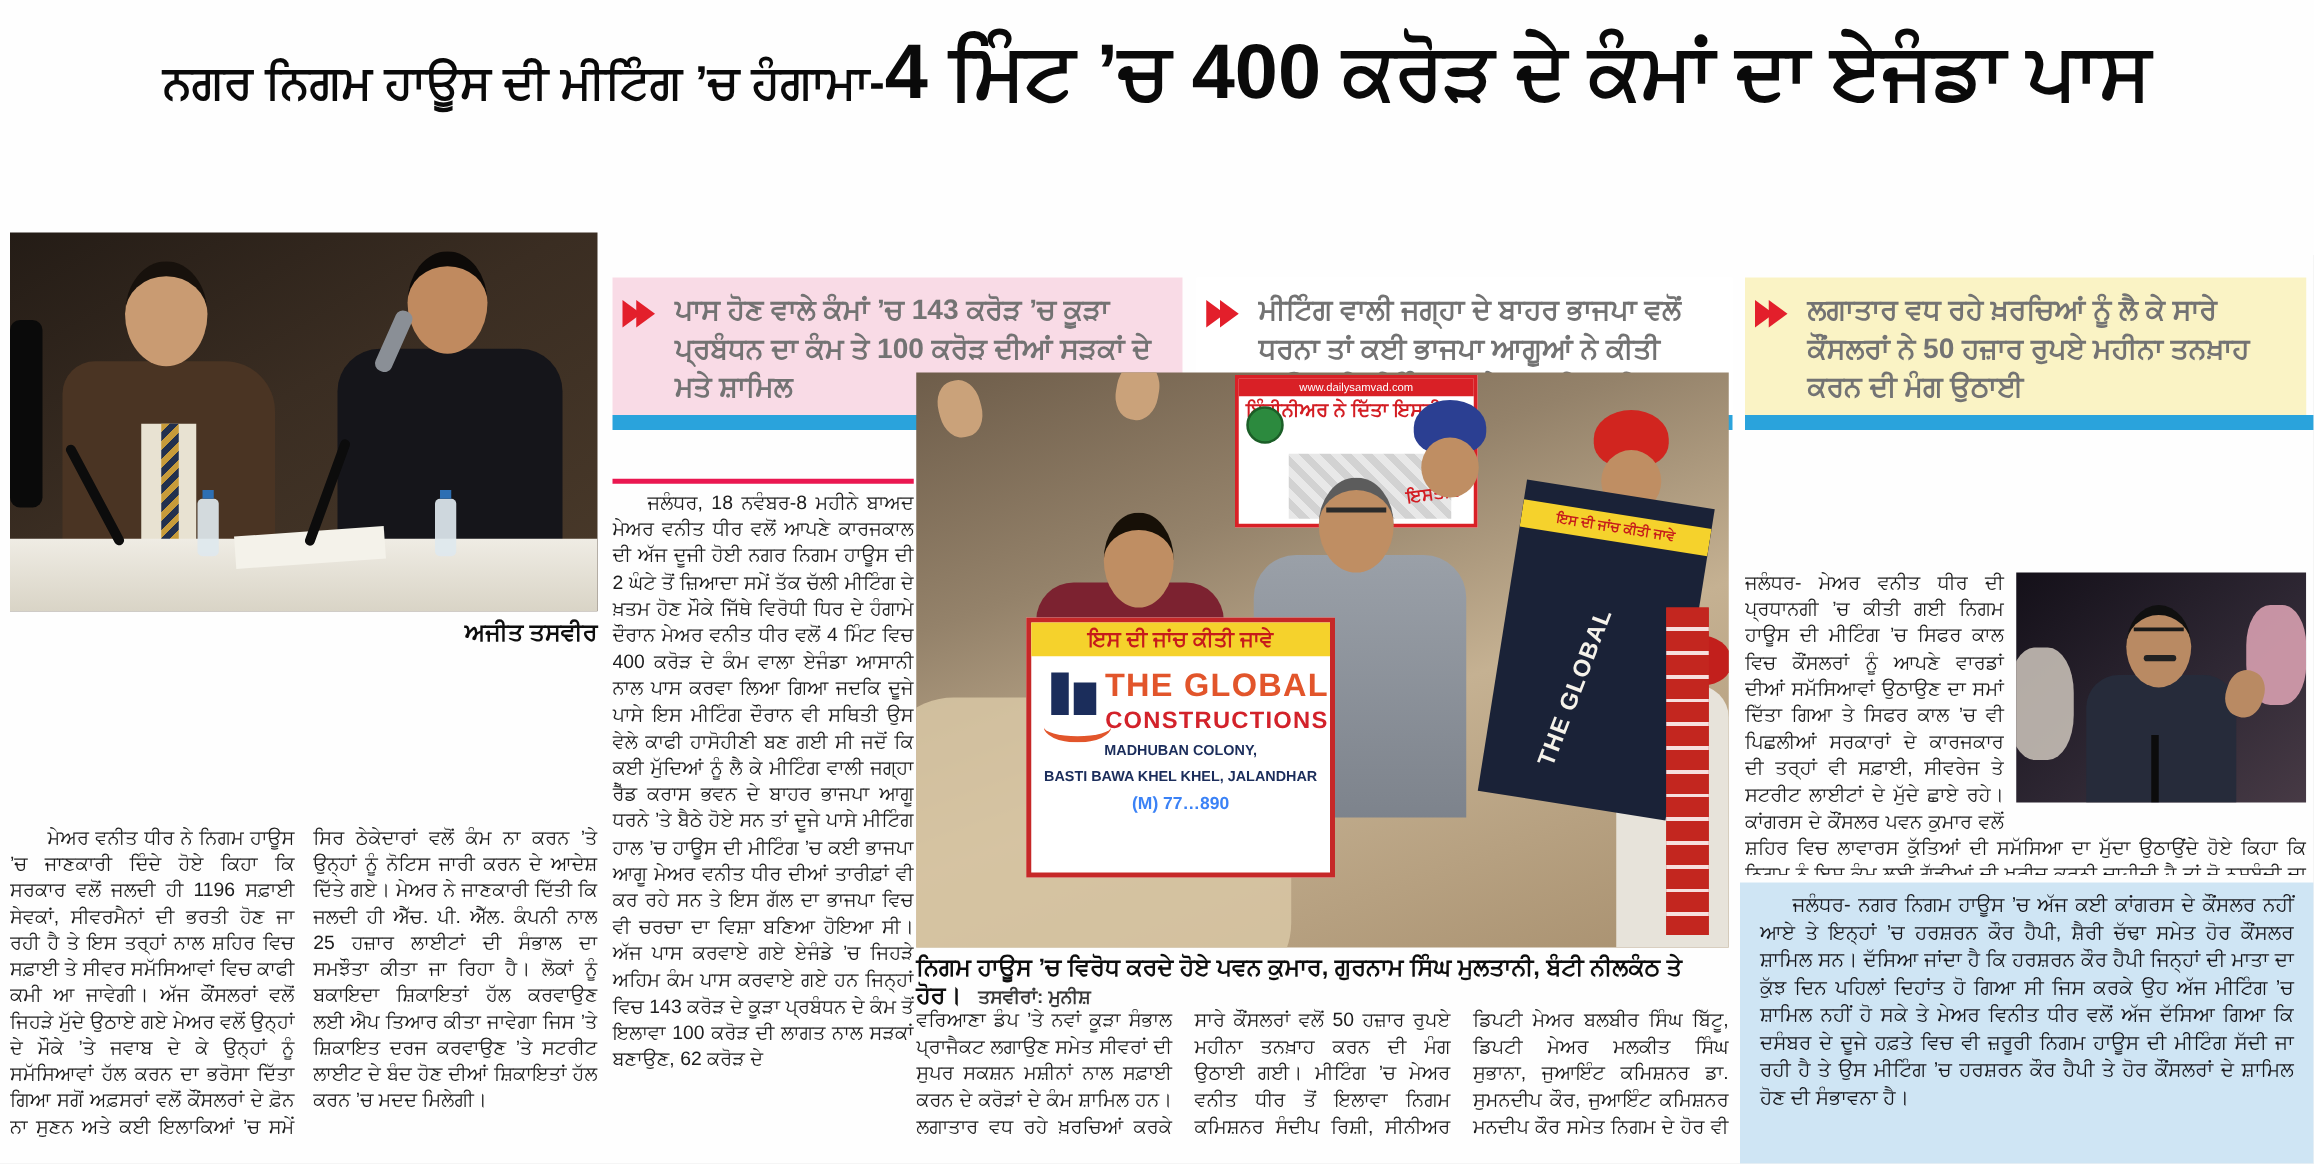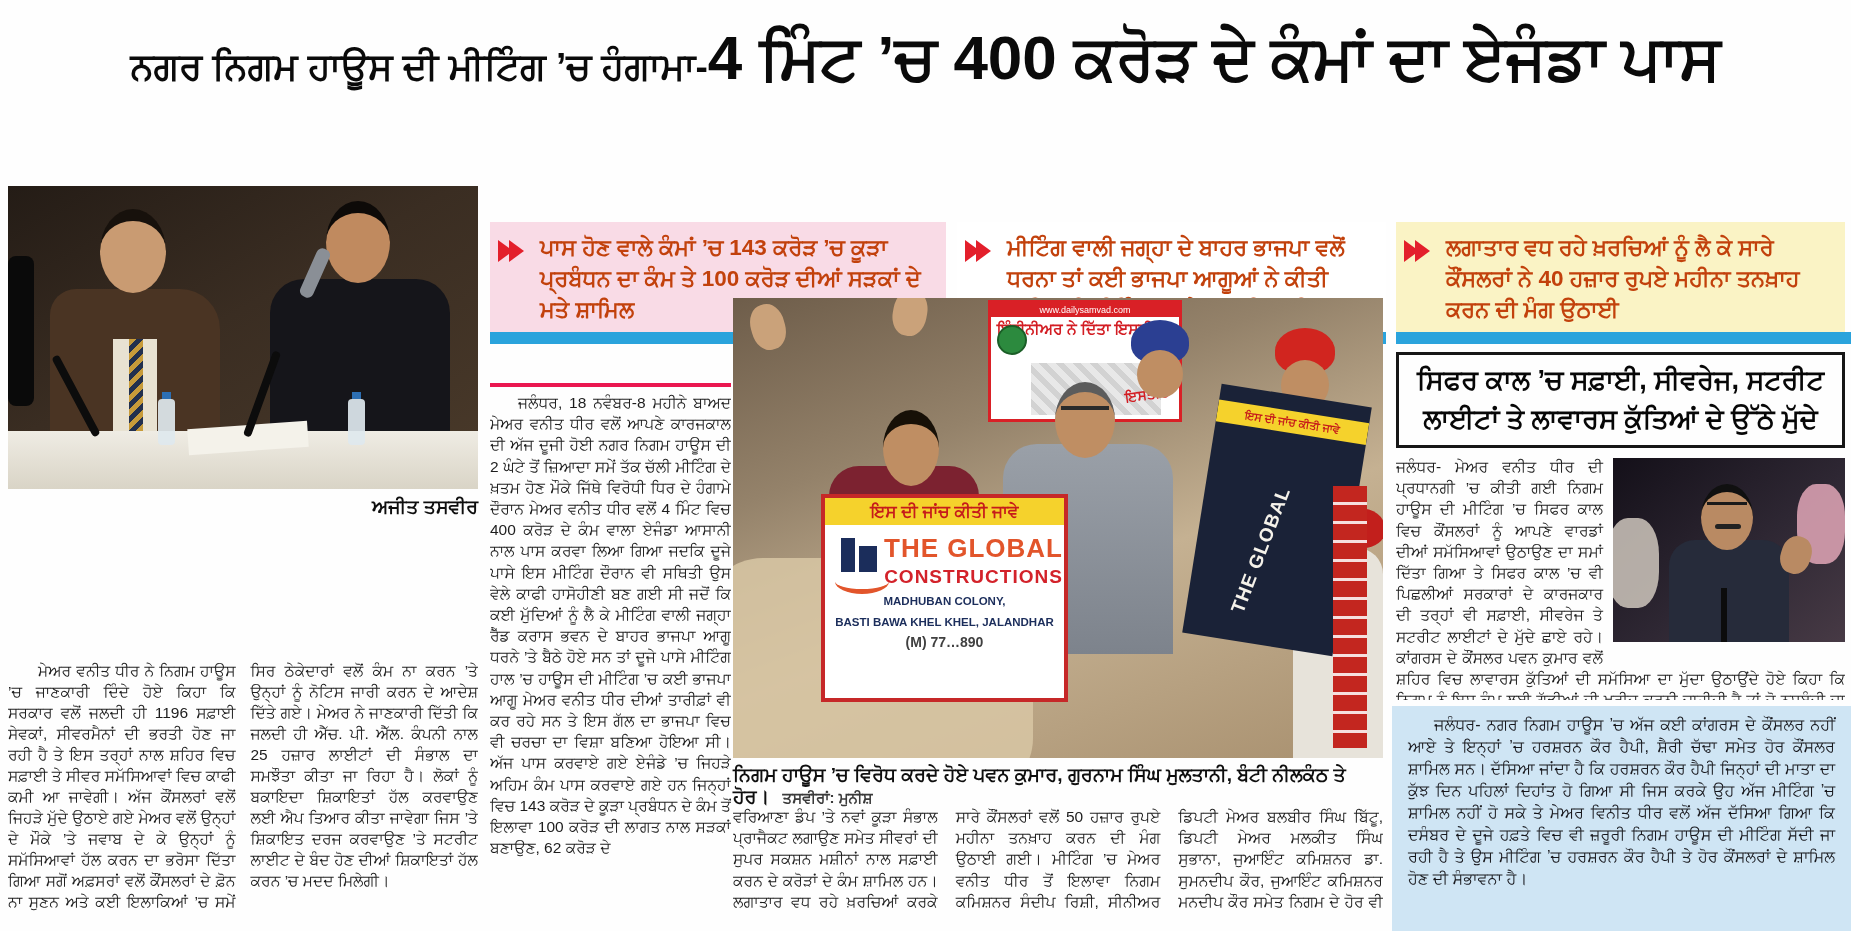--- a/index.html
+++ b/index.html
@@ -50,21 +50,21 @@
   
   .hl-box{position:absolute;top:222px;height:110px;box-sizing:border-box;padding:10px 10px 8px 8px;
           display:flex;gap:8px;}
   .hl-1{left:490px;width:456px;background:#f9dbe6;}
   .hl-2{left:957px;width:429px;background:#ffffff;}
   .hl-3{left:1396px;width:449px;background:#faf3c5;}
   .hl-arrow{flex:0 0 34px;padding-top:8px;display:flex;}
   .tri{width:0;height:0;border-top:11px solid transparent;border-bottom:11px solid transparent;
        border-left:15px solid #e31f2b;}
   .tri+.tri{margin-left:-4px;}
-  .hl-text{margin:0;font-size:22.5px;font-weight:700;line-height:31px;color:#c2410c;}
+  .hl-text{margin:0;font-size:22.5px;font-weight:700;line-height:31px;color:#737373;}
   .hl-bar{position:absolute;top:332px;height:12px;background:#2aa3dc;}
   .bar-1{left:490px;width:456px;}
   .bar-2{left:957px;width:429px;}
   .bar-3{left:1396px;width:455px;}
 
   
   .byline{position:absolute;left:490px;top:349px;width:241px;text-align:center;
           font-size:25px;font-weight:800;color:#000;}
   .byline .dot{font-size:15px;vertical-align:3px;margin-right:9px;}
   .byline-rule{position:absolute;left:490px;top:383px;width:241px;height:4px;background:#ea1750;}
@@ -108,21 +108,21 @@
            border:4px solid #c62828;box-sizing:border-box;text-align:center;}
   .pl-strip{background:#f5d22c;color:#c61b1b;font-weight:800;font-size:17px;line-height:27px;}
   .pl-logo{position:absolute;left:10px;top:40px;width:58px;height:56px;}
   .pl-b1{position:absolute;left:6px;top:0;width:14px;height:34px;background:#1b2d5b;}
   .pl-b2{position:absolute;left:24px;top:8px;width:18px;height:26px;background:#1b2d5b;}
   .pl-arc{position:absolute;left:0;bottom:0;width:54px;height:20px;border-bottom:5px solid #e2552b;
           border-radius:0 0 50% 50%;}
   .pl-brand1{margin:8px 0 0 58px;color:#e2552b;font-weight:800;font-size:26px;letter-spacing:1px;}
   .pl-brand2{margin:2px 0 0 58px;color:#d3222a;font-weight:800;font-size:19px;letter-spacing:1px;}
   .pl-addr{color:#1b2d5b;font-weight:700;font-size:11.5px;line-height:15px;margin-top:6px;}
-  .pl-phone{color:#404040;font-weight:800;font-size:14px;margin-top:4px;}
+  .pl-phone{color:#3b82f6;font-weight:800;font-size:14px;margin-top:4px;}
 
   .dark-placard{position:absolute;left:468px;top:96px;width:152px;height:252px;background:#1a2237;
                 transform:rotate(9deg);overflow:hidden;}
   .dp-text{position:absolute;left:-40px;top:100px;width:230px;transform:rotate(-78deg);
            color:#f5f2ea;font-weight:800;font-size:19px;letter-spacing:1px;white-space:nowrap;}
   .dp-strip{position:absolute;left:0;top:16px;width:100%;height:22px;background:#f5d22c;color:#c61b1b;
             font-weight:800;font-size:11px;line-height:22px;text-align:center;}
   .red-banner{position:absolute;left:600px;top:188px;width:34px;height:262px;background:#c3261f;
               background-image:repeating-linear-gradient(#c3261f 0 16px,rgba(255,255,255,.85) 16px 19px);}
 
@@ -198,21 +198,21 @@
         <i class="tri"></i>
         <i class="tri"></i>
       </span>
     <p class="hl-text">ਮੀਟਿੰਗ ਵਾਲੀ ਜਗ੍ਹਾ ਦੇ ਬਾਹਰ ਭਾਜਪਾ ਵਲੋਂ ਧਰਨਾ ਤਾਂ ਕਈ ਭਾਜਪਾ ਆਗੂਆਂ ਨੇ ਕੀਤੀ ਹਾਊਸ ਦੀ ਮੀਟਿੰਗ ’ਚ ਮੇਅਰ ਦੀ ਤਾਰੀਫ</p>
   </div>
   <div class="hl-box hl-3">
     <span class="hl-arrow">
         <i class="tri"></i>
         <i class="tri"></i>
       </span>
-    <p class="hl-text">ਲਗਾਤਾਰ ਵਧ ਰਹੇ ਖ਼ਰਚਿਆਂ ਨੂੰ ਲੈ ਕੇ ਸਾਰੇ ਕੌਂਸਲਰਾਂ ਨੇ 40 ਹਜ਼ਾਰ ਰੁਪਏ ਮਹੀਨਾ ਤਨਖ਼ਾਹ ਕਰਨ ਦੀ ਮੰਗ ਉਠਾਈ</p>
+    <p class="hl-text">ਲਗਾਤਾਰ ਵਧ ਰਹੇ ਖ਼ਰਚਿਆਂ ਨੂੰ ਲੈ ਕੇ ਸਾਰੇ ਕੌਂਸਲਰਾਂ ਨੇ 50 ਹਜ਼ਾਰ ਰੁਪਏ ਮਹੀਨਾ ਤਨਖ਼ਾਹ ਕਰਨ ਦੀ ਮੰਗ ਉਠਾਈ</p>
   </div>
   <div class="hl-bar bar-1"></div>
   <div class="hl-bar bar-2"></div>
   <div class="hl-bar bar-3"></div>
 
   <div class="byline-rule"></div>
   <div class="mid-body">ਜਲੰਧਰ, 18 ਨਵੰਬਰ-8 ਮਹੀਨੇ ਬਾਅਦ ਮੇਅਰ ਵਨੀਤ ਧੀਰ ਵਲੋਂ ਆਪਣੇ ਕਾਰਜਕਾਲ ਦੀ ਅੱਜ ਦੂਜੀ ਹੋਈ ਨਗਰ ਨਿਗਮ ਹਾਊਸ ਦੀ 2 ਘੰਟੇ ਤੋਂ ਜ਼ਿਆਦਾ ਸਮੇਂ ਤੱਕ ਚੱਲੀ ਮੀਟਿੰਗ ਦੇ ਖ਼ਤਮ ਹੋਣ ਮੌਕੇ ਜਿੱਥੇ ਵਿਰੋਧੀ ਧਿਰ ਦੇ ਹੰਗਾਮੇ ਦੌਰਾਨ ਮੇਅਰ ਵਨੀਤ ਧੀਰ ਵਲੋਂ 4 ਮਿੰਟ ਵਿਚ 400 ਕਰੋੜ ਦੇ ਕੰਮ ਵਾਲਾ ਏਜੰਡਾ ਆਸਾਨੀ ਨਾਲ ਪਾਸ ਕਰਵਾ ਲਿਆ ਗਿਆ ਜਦਕਿ ਦੂਜੇ ਪਾਸੇ ਇਸ ਮੀਟਿੰਗ ਦੌਰਾਨ ਵੀ ਸਥਿਤੀ ਉਸ ਵੇਲੇ ਕਾਫੀ ਹਾਸੋਹੀਣੀ ਬਣ ਗਈ ਸੀ ਜਦੋਂ ਕਿ ਕਈ ਮੁੱਦਿਆਂ ਨੂੰ ਲੈ ਕੇ ਮੀਟਿੰਗ ਵਾਲੀ ਜਗ੍ਹਾ ਰੈੱਡ ਕਰਾਸ ਭਵਨ ਦੇ ਬਾਹਰ ਭਾਜਪਾ ਆਗੂ ਧਰਨੇ ’ਤੇ ਬੈਠੇ ਹੋਏ ਸਨ ਤਾਂ ਦੂਜੇ ਪਾਸੇ ਮੀਟਿੰਗ ਹਾਲ ’ਚ ਹਾਊਸ ਦੀ ਮੀਟਿੰਗ ’ਚ ਕਈ ਭਾਜਪਾ ਆਗੂ ਮੇਅਰ ਵਨੀਤ ਧੀਰ ਦੀਆਂ ਤਾਰੀਫ਼ਾਂ ਵੀ ਕਰ ਰਹੇ ਸਨ ਤੇ ਇਸ ਗੱਲ ਦਾ ਭਾਜਪਾ ਵਿਚ ਵੀ ਚਰਚਾ ਦਾ ਵਿਸ਼ਾ ਬਣਿਆ ਹੋਇਆ ਸੀ। ਅੱਜ ਪਾਸ ਕਰਵਾਏ ਗਏ ਏਜੰਡੇ ’ਚ ਜਿਹੜੇ ਅਹਿਮ ਕੰਮ ਪਾਸ ਕਰਵਾਏ ਗਏ ਹਨ ਜਿਨ੍ਹਾਂ ਵਿਚ 143 ਕਰੋੜ ਦੇ ਕੂੜਾ ਪ੍ਰਬੰਧਨ ਦੇ ਕੰਮ ਤੋਂ ਇਲਾਵਾ 100 ਕਰੋੜ ਦੀ ਲਾਗਤ ਨਾਲ ਸੜਕਾਂ ਬਣਾਉਣ, 62 ਕਰੋੜ ਦੇ</div>
 
   <figure class="center-photo">
     <div class="sofa"></div>
@@ -264,21 +264,20 @@
   <div class="center-caption">
     <span>ਨਿਗਮ ਹਾਊਸ ’ਚ ਵਿਰੋਧ ਕਰਦੇ ਹੋਏ ਪਵਨ ਕੁਮਾਰ, ਗੁਰਨਾਮ ਸਿੰਘ ਮੁਲਤਾਨੀ, ਬੰਟੀ ਨੀਲਕੰਠ ਤੇ ਹੋਰ।</span>
     <span class="pcredit">ਤਸਵੀਰਾਂ: ਮੁਨੀਸ਼</span>
   </div>
 
   <div class="mid-cont">
     <span>ਵਰਿਆਣਾ ਡੰਪ ’ਤੇ ਨਵਾਂ ਕੂੜਾ ਸੰਭਾਲ ਪ੍ਰਾਜੈਕਟ ਲਗਾਉਣ ਸਮੇਤ ਸੀਵਰਾਂ ਦੀ ਸੁਪਰ ਸਕਸ਼ਨ ਮਸ਼ੀਨਾਂ ਨਾਲ ਸਫ਼ਾਈ ਕਰਨ ਦੇ ਕਰੋੜਾਂ ਦੇ ਕੰਮ ਸ਼ਾਮਿਲ ਹਨ। ਲਗਾਤਾਰ ਵਧ ਰਹੇ ਖ਼ਰਚਿਆਂ ਕਰਕੇ ਸਾਰੇ ਕੌਂਸਲਰਾਂ ਵਲੋਂ 50 ਹਜ਼ਾਰ ਰੁਪਏ ਮਹੀਨਾ ਤਨਖ਼ਾਹ ਕਰਨ ਦੀ ਮੰਗ ਉਠਾਈ ਗਈ। ਮੀਟਿੰਗ ’ਚ ਮੇਅਰ ਵਨੀਤ ਧੀਰ ਤੋਂ ਇਲਾਵਾ ਨਿਗਮ ਕਮਿਸ਼ਨਰ ਸੰਦੀਪ ਰਿਸ਼ੀ, ਸੀਨੀਅਰ ਡਿਪਟੀ ਮੇਅਰ ਬਲਬੀਰ ਸਿੰਘ ਬਿੱਟੂ, ਡਿਪਟੀ ਮੇਅਰ ਮਲਕੀਤ ਸਿੰਘ ਸੁਭਾਨਾ, ਜੁਆਇੰਟ ਕਮਿਸ਼ਨਰ ਡਾ. ਸੁਮਨਦੀਪ ਕੌਰ, ਜੁਆਇੰਟ ਕਮਿਸ਼ਨਰ ਮਨਦੀਪ ਕੌਰ ਸਮੇਤ ਨਿਗਮ ਦੇ ਹੋਰ ਵੀ ਕਈ ਅਫ਼ਸਰ ਮੀਟਿੰਗ ਵਿਚ ਮੌਜੂਦ ਸਨ।</span>
     
   </div>
 
-  <h2 class="right-lede">ਸਿਫਰ ਕਾਲ ’ਚ ਸਫ਼ਾਈ, ਸੀਵਰੇਜ, ਸਟਰੀਟ ਲਾਈਟਾਂ ਤੇ ਲਾਵਾਰਸ ਕੁੱਤਿਆਂ ਦੇ ਉੱਠੇ ਮੁੱਦੇ</h2>
 
   <div class="right-body">
     <figure class="right-photo">
       <div class="rp-p1"></div>
       <div class="rp-p2"></div>
       <div class="rp-body"></div>
       <div class="rp-head"></div>
       <div class="rp-glass"></div>
       <div class="rp-stache"></div>
       <div class="rp-hand"></div>

